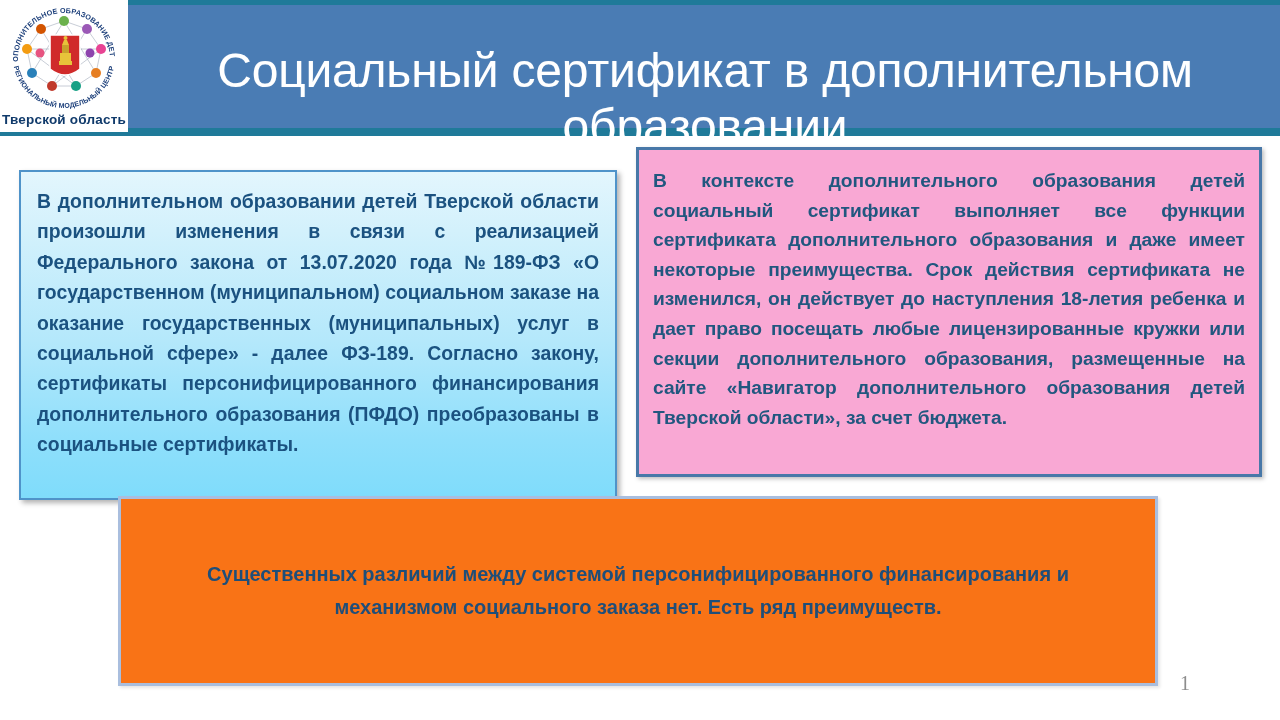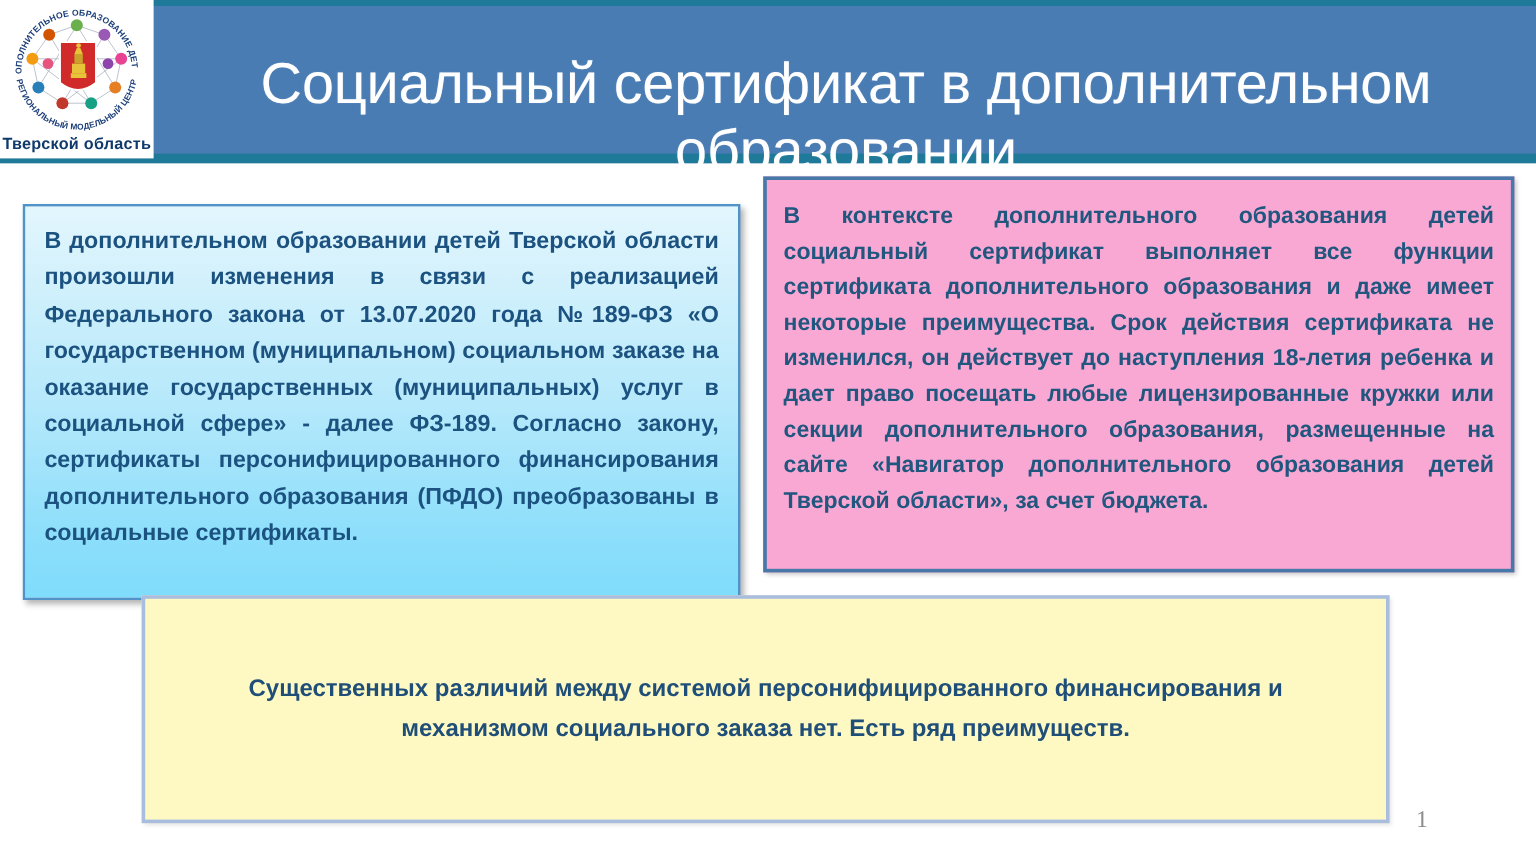--- a/index.html
+++ b/index.html
@@ -137,21 +137,21 @@
     border: 3px solid #4878a8;
     box-shadow: 2px 2px 4px rgba(0,0,0,0.25);
     padding: 16px 14px 10px 14px;
   }
 
   .box-bottom {
     left: 118px;
     top: 496px;
     width: 1040px;
     height: 190px;
-    background: #fef9c3;
+    background: #f97316;
     border: 3px solid #a9bede;
     box-shadow: 2px 2px 3px rgba(0,0,0,0.10);
     display: flex;
     align-items: center;
     justify-content: center;
     padding: 0 56px;
   }
 
   .para {
     margin: 0;

